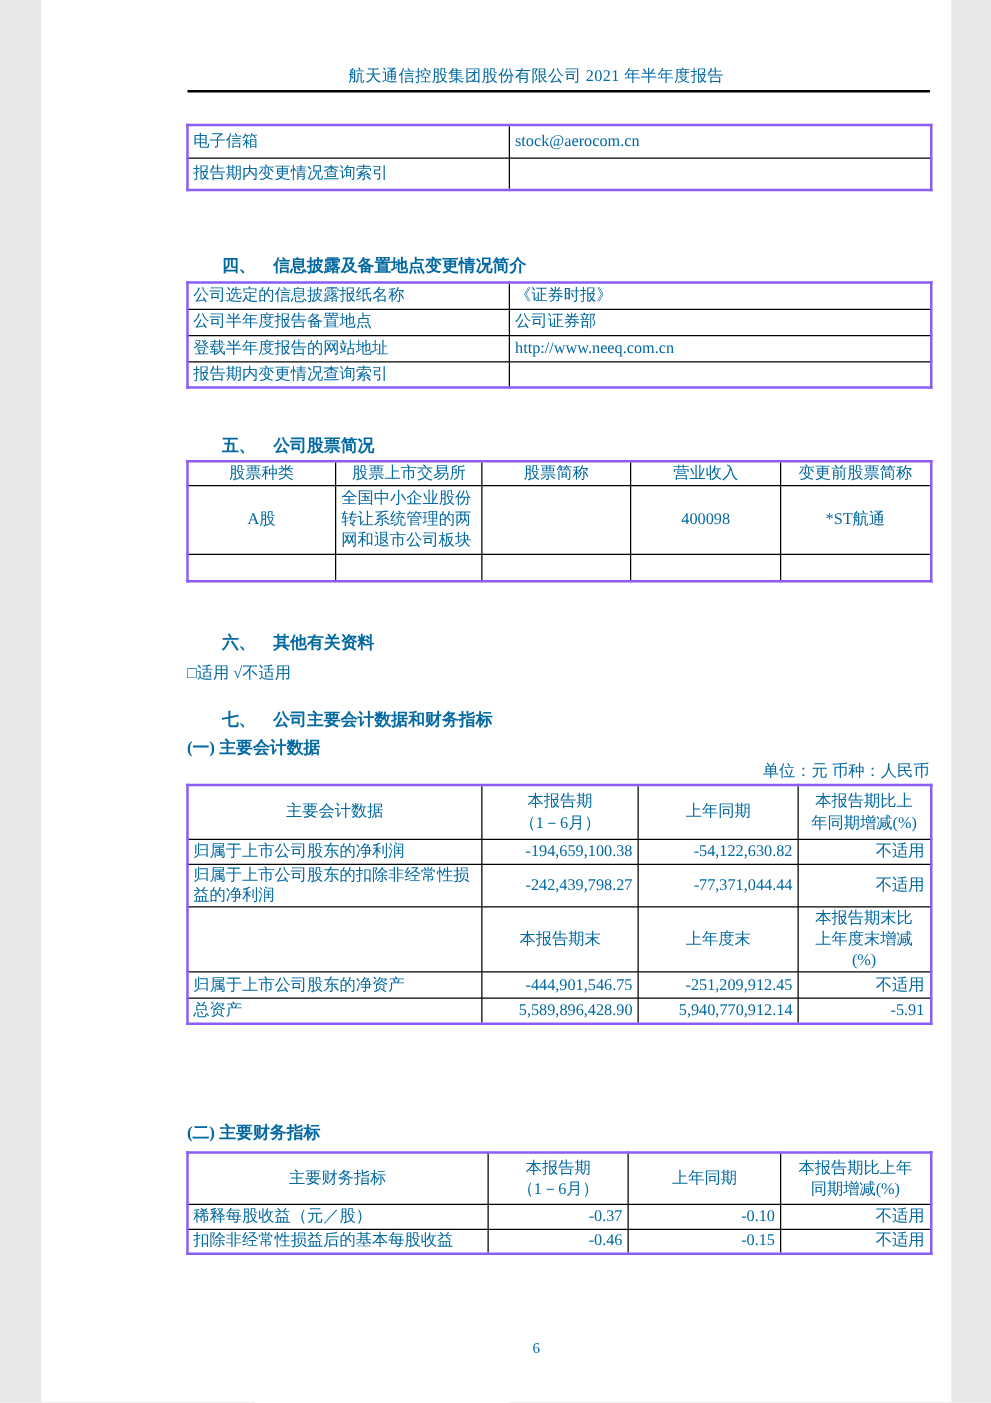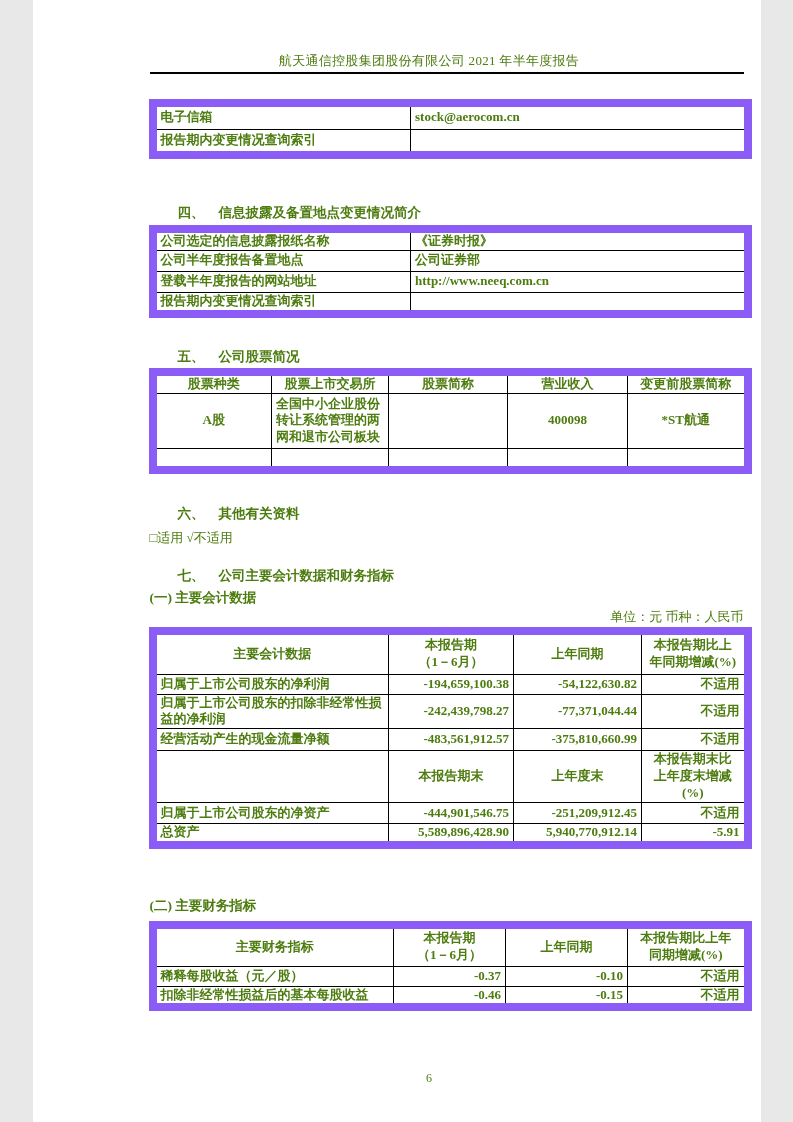--- a/index.html
+++ b/index.html
@@ -2,21 +2,21 @@
 <html><head>
 <meta charset="utf-8">
 <style>
   html,body{margin:0;padding:0;background:#e8e8e8;}
   .page{
     position:relative;
     width:728px;height:1122px;
     margin:0 auto;
     background:#ffffff;
     font-family:"Liberation Serif","DejaVu Serif",serif;
-    color:#4d7c0f;
+    color:#0369a1;
     overflow:hidden;
   }
   .abs{position:absolute;}
 
   
   .doc-header{
     left:0;top:52px;width:793px;
     text-align:center;
     font-size:13px;
     letter-spacing:.3px;
@@ -55,22 +55,21 @@
     left:0;top:1071px;width:793px;
     text-align:center;
     font-size:12px;
   }
 
   
   table.doc{
     position:absolute;
     border-collapse:collapse;
     table-layout:fixed;
-    border:8px solid #8b5cf6;
-    font-weight:bold;
+    border:2px solid #8b5cf6;
   }
   table.doc td{
     border:1px solid #000;
     font-size:13px;
     padding:0 4px;
     overflow:hidden;
     vertical-align:middle;
     line-height:1.3;
   }
   td.lbl{text-align:left;}
@@ -207,26 +206,20 @@
       <td class="num">-194,659,100.38</td>
       <td class="num">-54,122,630.82</td>
       <td class="num">不适用</td>
     </tr>
     <tr style="height:33px">
       <td class="lbl">归属于上市公司股东的扣除非经常性损益的净利润</td>
       <td class="num">-242,439,798.27</td>
       <td class="num">-77,371,044.44</td>
       <td class="num">不适用</td>
     </tr>
-    <tr style="height:22px">
-      <td class="lbl">经营活动产生的现金流量净额</td>
-      <td class="num">-483,561,912.57</td>
-      <td class="num">-375,810,660.99</td>
-      <td class="num">不适用</td>
-    </tr>
     <tr style="height:51px">
       <td class="lbl"></td>
       <td class="ctr">本报告期末</td>
       <td class="ctr">上年度末</td>
       <td class="pre">本报告期末比
 上年度末增减
 (%)</td>
     </tr>
     <tr style="height:21px">
       <td class="lbl">归属于上市公司股东的净资产</td>

